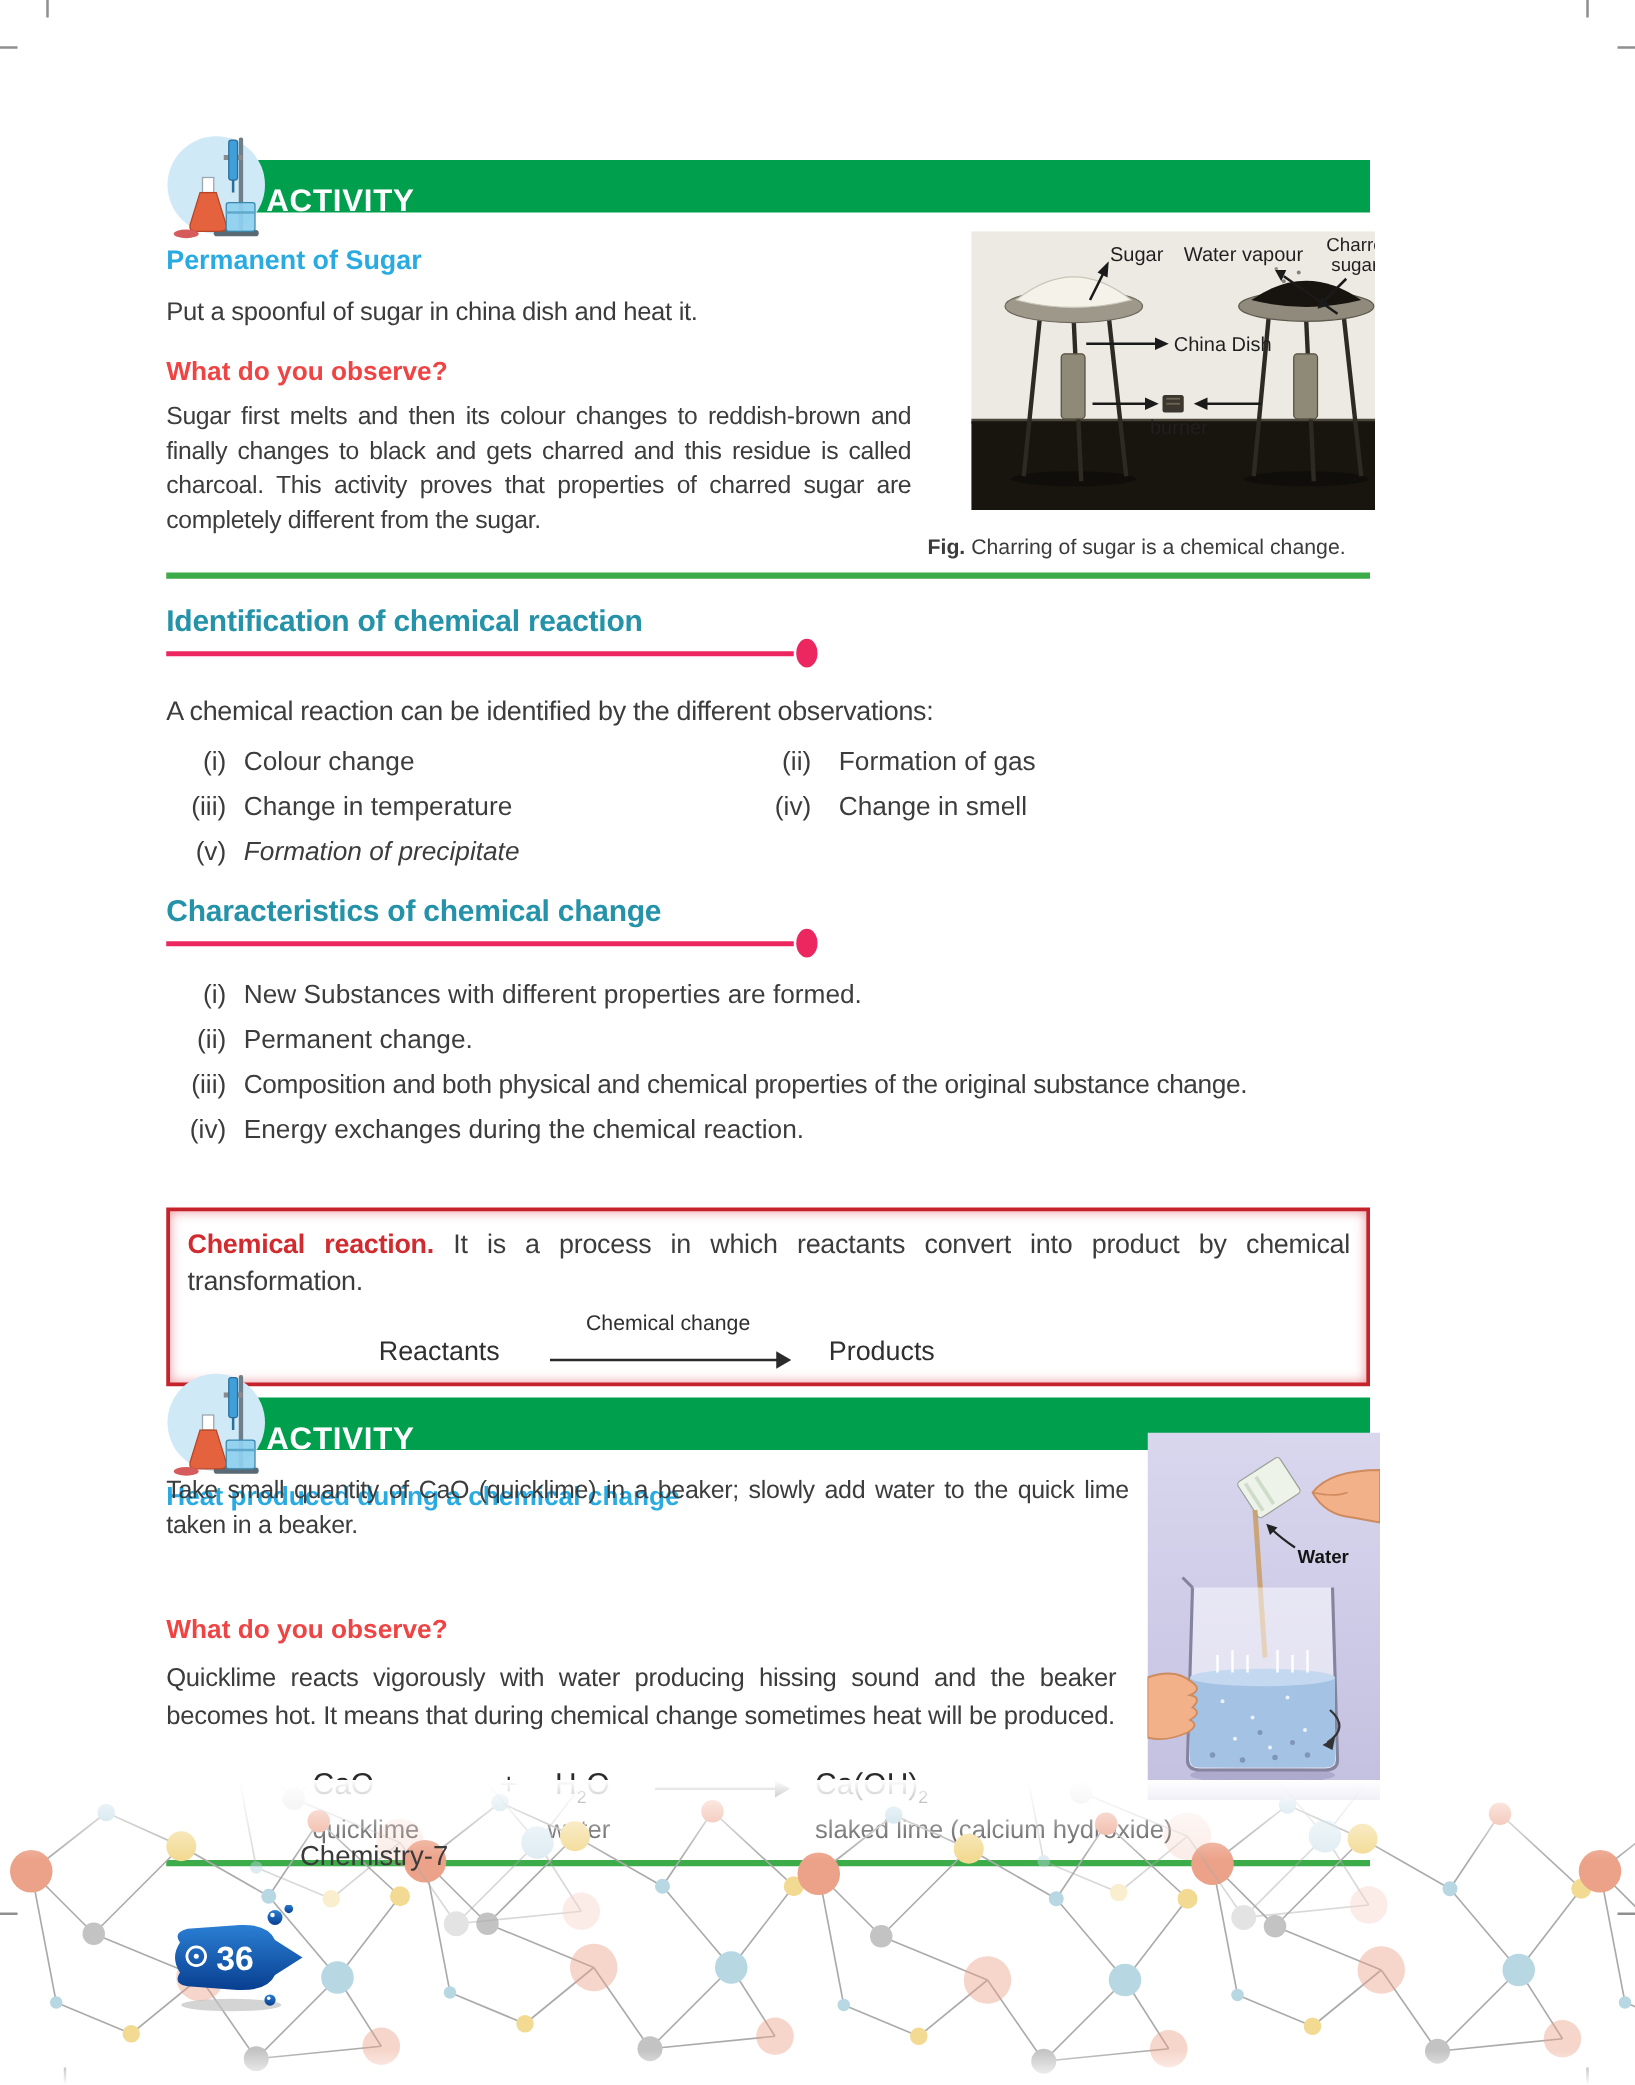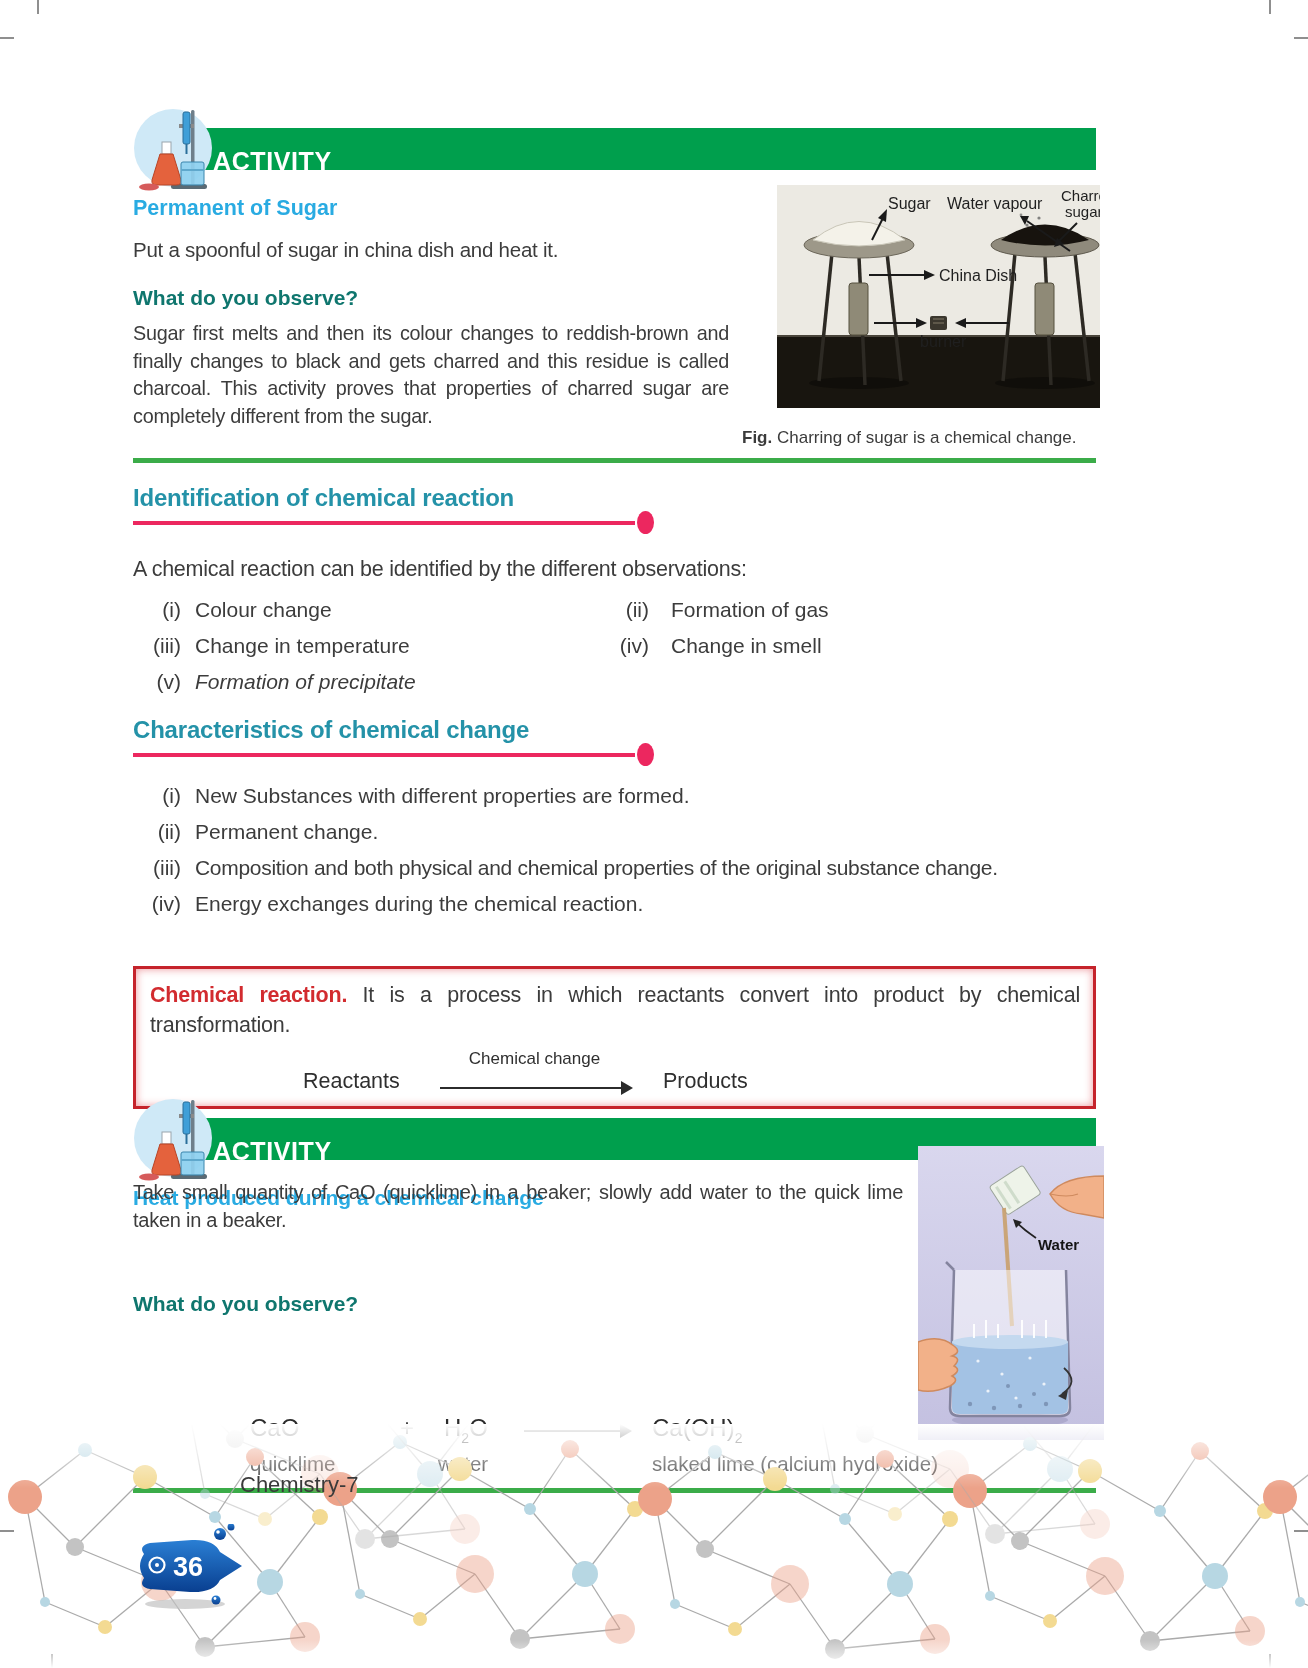--- a/index.html
+++ b/index.html
@@ -8,21 +8,21 @@
   .abs{position:absolute;}
   
   .mark{position:absolute;background:#8f8f8f;}
   
   .banner{position:absolute;left:166px;width:930px;height:42px;background:#009f4d;}
   .banner .blabel{position:absolute;left:47px;top:0;line-height:42px;color:#fff;
                   font-size:25px;font-weight:bold;letter-spacing:.6px;margin-top:12px;}
   .acticon{position:absolute;left:131px;width:84px;height:94px;}
   
   .cyantitle{position:absolute;left:133px;font-size:21.5px;font-weight:bold;color:#29abe2;}
-  .purpleq{position:absolute;left:133px;font-size:21px;font-weight:bold;color:#0f766e;}
+  .purpleq{position:absolute;left:133px;font-size:21px;font-weight:bold;color:#ef4444;}
   .body{position:absolute;left:133px;font-size:20.5px;line-height:27.5px;letter-spacing:-0.25px;
         color:#3c3c3c;text-align:justify;}
   .h2{position:absolute;left:133px;font-size:24px;font-weight:bold;color:#2492a8;letter-spacing:-0.2px;}
   .hline{position:absolute;left:133px;height:3.5px;background:#ec275f;}
   .hdot{position:absolute;width:17px;height:23px;border-radius:50%;background:#ec275f;}
   .divider{position:absolute;left:133px;width:963px;height:5px;background:#3bac49;}
   .lrow{position:absolute;left:133px;width:963px;height:30px;font-size:21px;}
   .lrow .num{position:absolute;width:48px;text-align:right;}
   .lrow .ltx{position:absolute;}
   
@@ -212,20 +212,21 @@
     <line x1="55.5" y1="40" x2="55.5" y2="50" stroke="#2a6f9a" stroke-width="2"></line>
     <rect x="31" y="38" width="9" height="12" fill="#ffffff" stroke="#9aa5ad"></rect>
     <path d="M29 50 L42 50 L50 76 Q51 81 45 81 L26 81 Q20 81 21 76 Z" fill="#e4623d" stroke="#b84526"></path>
     <rect x="50" y="58" width="23" height="23" rx="2" fill="#8fd0ef" fill-opacity="0.92" stroke="#3a86ad"></rect>
     <line x1="50" y1="66" x2="73" y2="66" stroke="#5fa8cc" stroke-width="2"></line>
     <ellipse cx="18" cy="83" rx="10" ry="3.5" fill="#d65b5b"></ellipse>
   </svg>
   <div class="cyantitle" style="top:1186px;font-size:21px;">Heat produced during a chemical change</div>
   <div class="body" style="top:1178px;width:770px;line-height:28px;font-size:20px;">Take small quantity of CaO (quicklime) in a beaker; slowly add water to the quick lime taken in a beaker.</div>
   <div class="purpleq" style="top:1292px;">What do you observe?</div>
+  <div class="body" style="top:1328px;width:760px;line-height:30px;">Quicklime reacts vigorously with water producing hissing sound and the beaker becomes hot. It means that during chemical change sometimes heat will be produced.</div>
 
   <svg class="abs" style="left:918px;top:1146px;" width="186" height="294" viewBox="0 0 186 294">
     <defs>
       <linearGradient id="lav" x1="0" y1="0" x2="0" y2="1">
         <stop offset="0" stop-color="#d9d7ee"></stop>
           <stop offset="1" stop-color="#c3c0e0"></stop>
       </linearGradient>
     </defs>
     <rect width="186" height="294" fill="url(#lav)"></rect>
 

